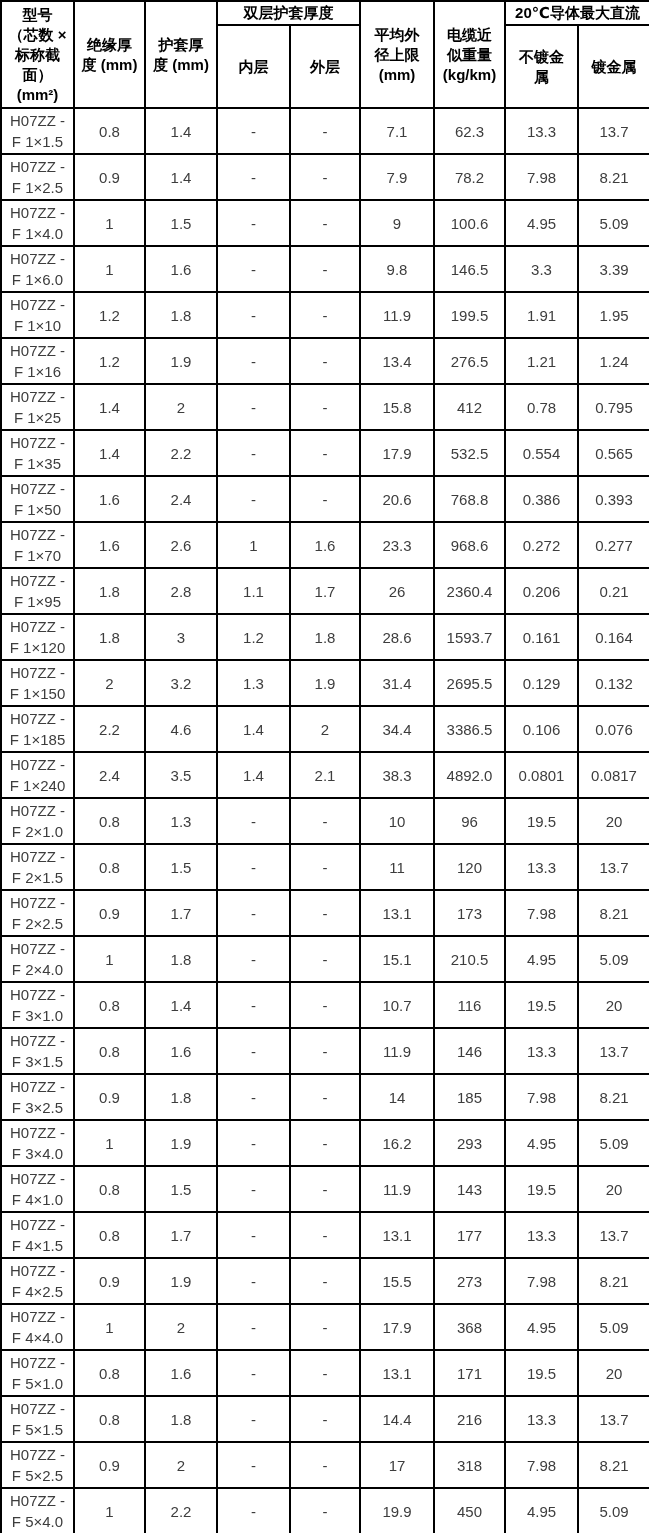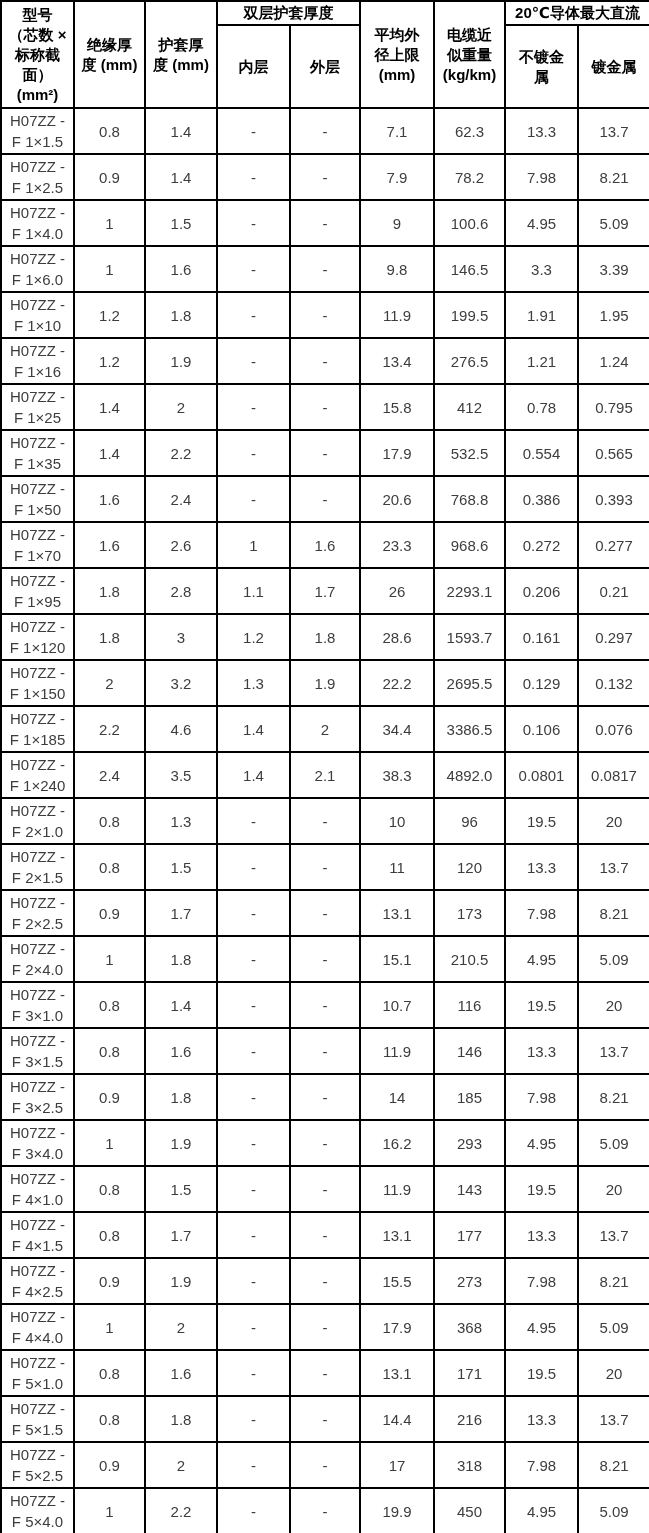--- a/index.html
+++ b/index.html
@@ -221,44 +221,44 @@
           <td>0.277</td>
         </tr>
         <tr>
           <td class="model-cell">H07ZZ -
 F 1×95</td>
           <td>1.8</td>
           <td>2.8</td>
           <td>1.1</td>
           <td>1.7</td>
           <td>26</td>
-          <td>2293.1</td>
+          <td>2360.4</td>
           <td>0.206</td>
           <td>0.21</td>
         </tr>
         <tr>
           <td class="model-cell">H07ZZ -
 F 1×120</td>
           <td>1.8</td>
           <td>3</td>
           <td>1.2</td>
           <td>1.8</td>
           <td>28.6</td>
           <td>1593.7</td>
           <td>0.161</td>
-          <td>0.297</td>
+          <td>0.164</td>
         </tr>
         <tr>
           <td class="model-cell">H07ZZ -
 F 1×150</td>
           <td>2</td>
           <td>3.2</td>
           <td>1.3</td>
           <td>1.9</td>
-          <td>22.2</td>
+          <td>31.4</td>
           <td>2695.5</td>
           <td>0.129</td>
           <td>0.132</td>
         </tr>
         <tr>
           <td class="model-cell">H07ZZ -
 F 1×185</td>
           <td>2.2</td>
           <td>4.6</td>
           <td>1.4</td>

